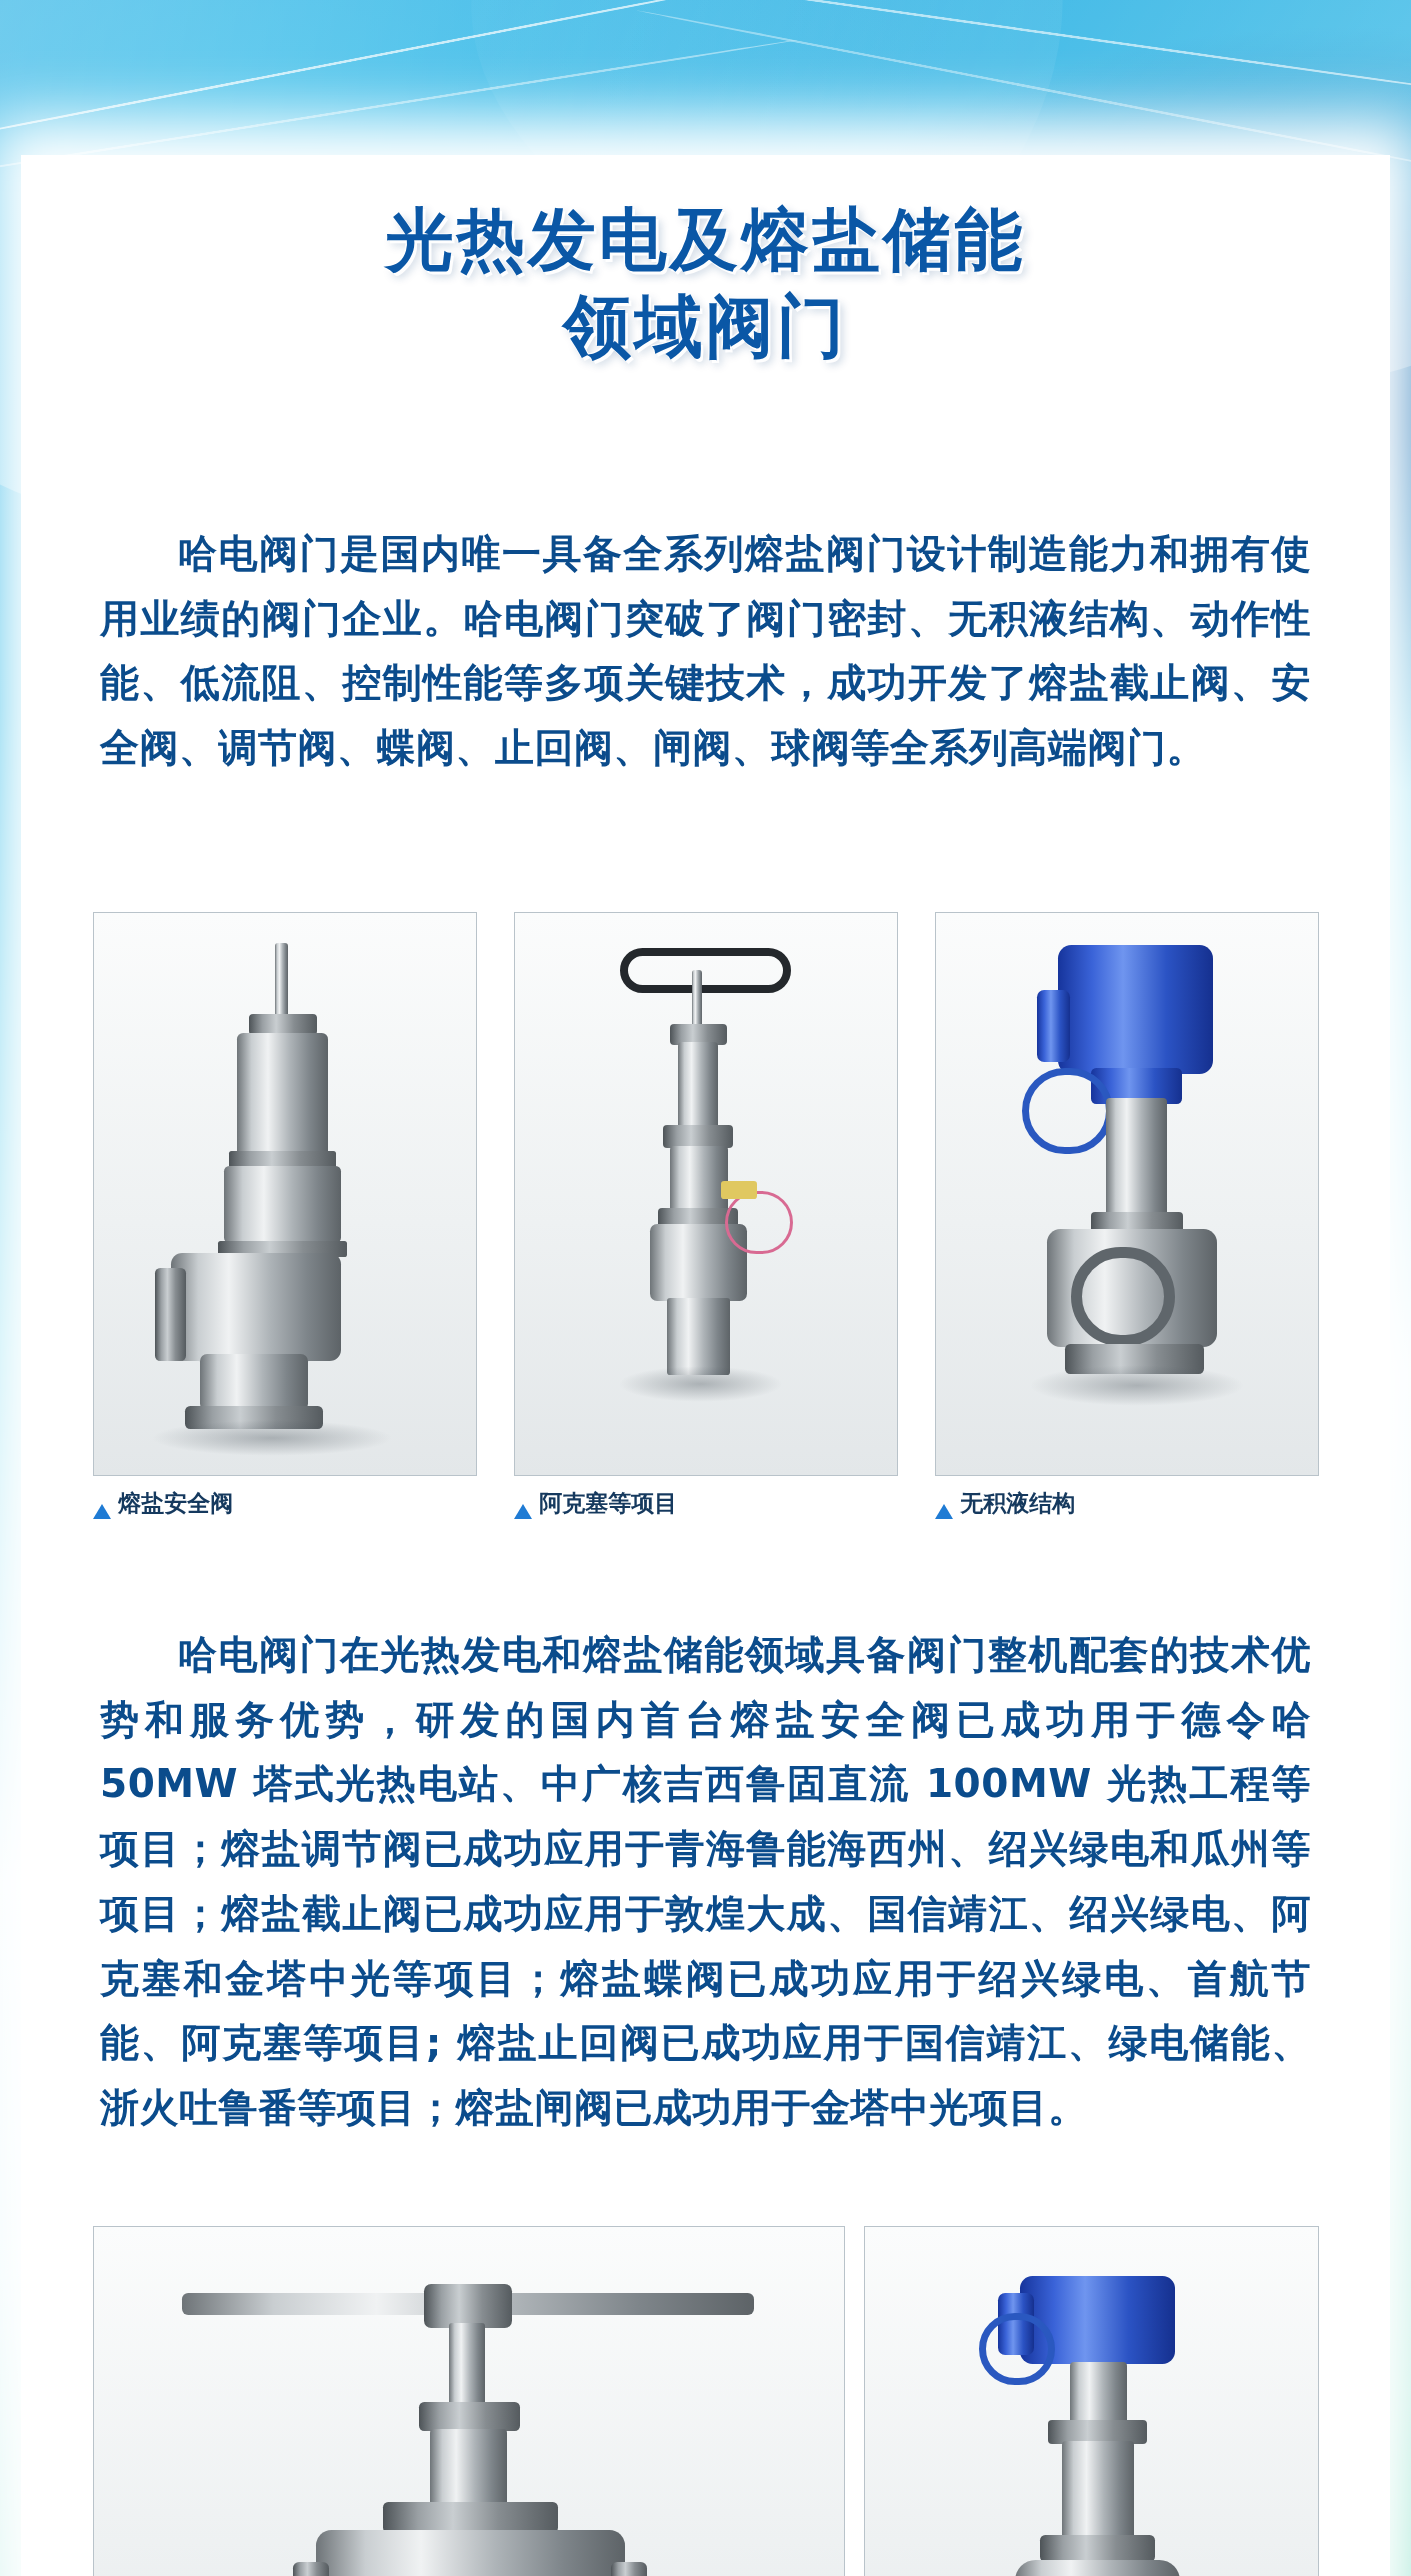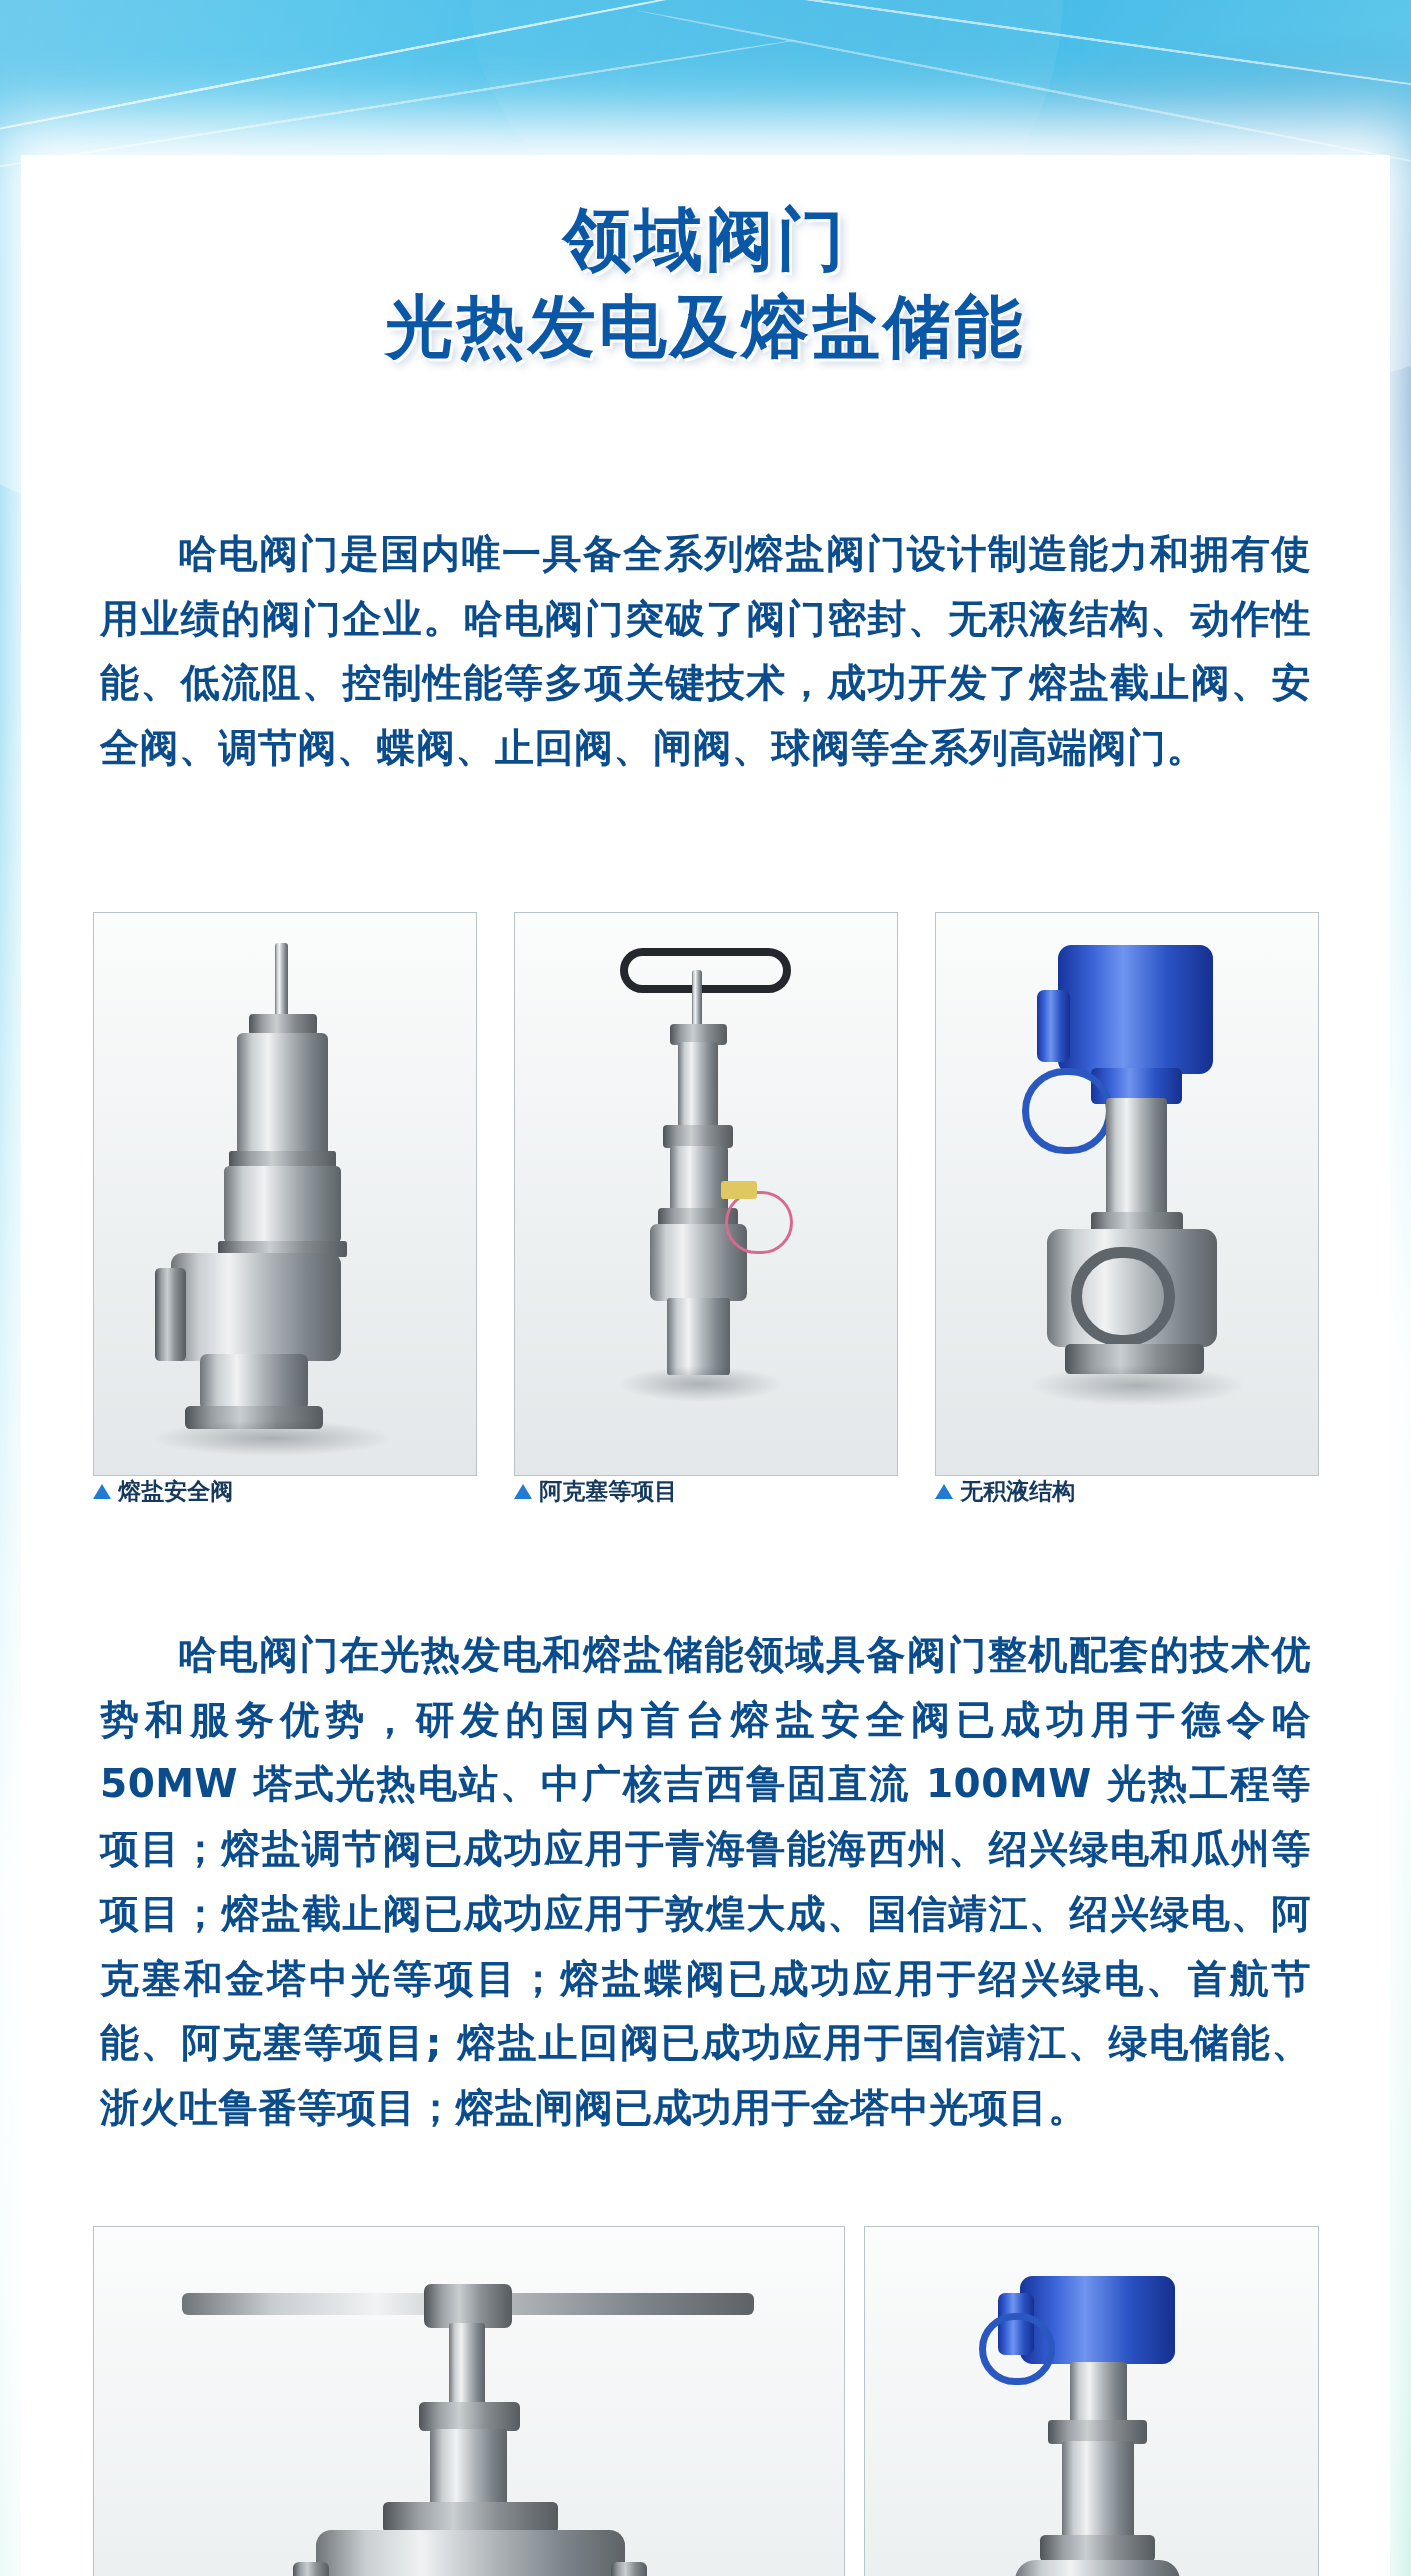--- a/index.html
+++ b/index.html
@@ -130,23 +130,23 @@
     position: relative;
     border: 1.5px solid #b9c3ca;
     background: #ffffff;
     overflow: hidden;
   }
   #row1 .photo-frame { width: 382px; height: 562px; }
   #row2 .photo-card.wide .photo-frame { width: 750px; height: 572px; }
   #row2 .photo-card.narrow .photo-frame { width: 453px; height: 572px; }
 
   .caption {
-    margin-top: 0;
+    margin-top: 12px;
     display: flex;
-    align-items: center;
+    align-items: flex-end;
     gap: 7.2px;
     font-family: "DejaVu Sans", "Liberation Sans", sans-serif;
     font-size: 23px;
     color: #15395e;
     font-weight: 600;
   }
   .tri {
     width: 0; height: 0;
     border-left: 9.8px solid transparent;
     border-right: 9.8px solid transparent;
@@ -197,22 +197,22 @@
   <div class="line-band lb1"></div>
   <div class="line-band lb2"></div>
   <div class="line-band lb3"></div>
   <div class="line-band lb4"></div>
 
   <div class="bg-white-core"></div>
 
   <div class="content">
 
     <div class="title-wrap">
+      <div class="title-line">光热发电及熔盐储能</div>
       <div class="title-line">领域阀门</div>
-      <div class="title-line">光热发电及熔盐储能</div>
     </div>
 
     <div class="paragraph" id="para1">哈电阀门是国内唯一具备全系列熔盐阀门设计制造能力和拥有使用业绩的阀门企业。哈电阀门突破了阀门密封、无积液结构、动作性能、低流阻、控制性能等多项关键技术，成功开发了熔盐截止阀、安全阀、调节阀、蝶阀、止回阀、闸阀、球阀等全系列高端阀门。</div>
 
     <div class="photo-row" id="row1">
 
       <div class="photo-card">
         <div class="photo-frame">
           <div class="scene">
             <div class="bgwash"></div>

